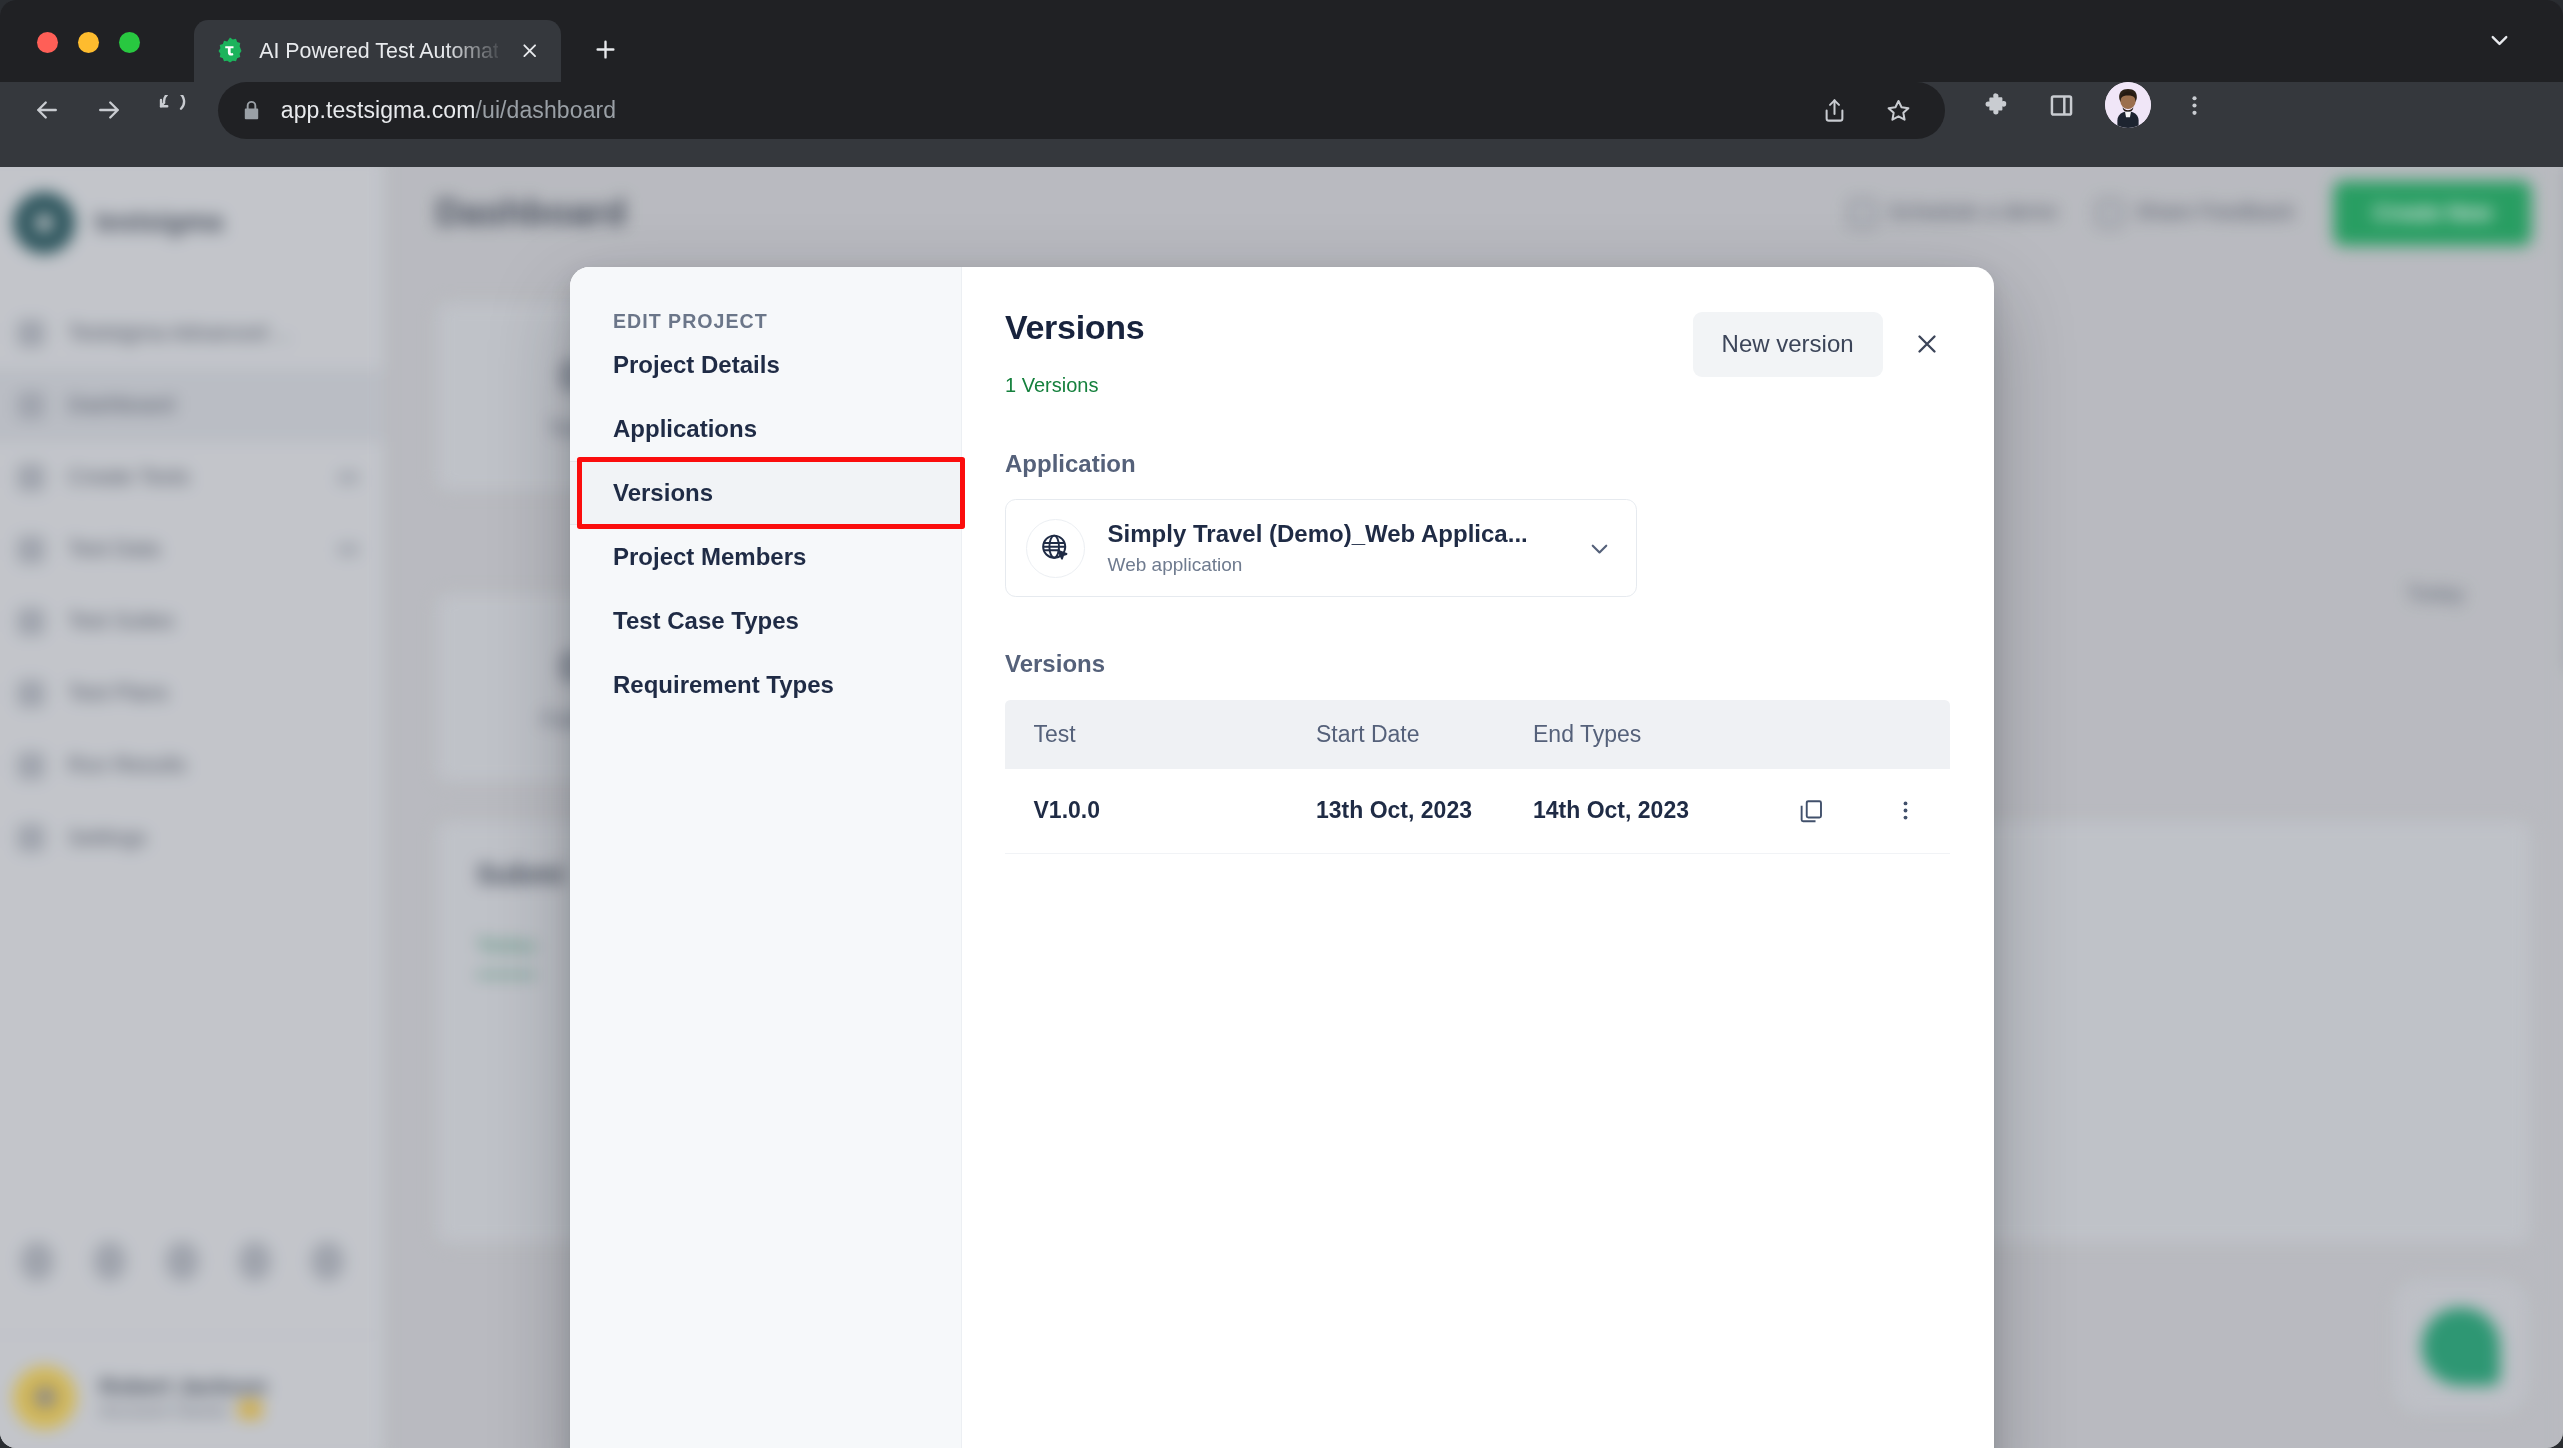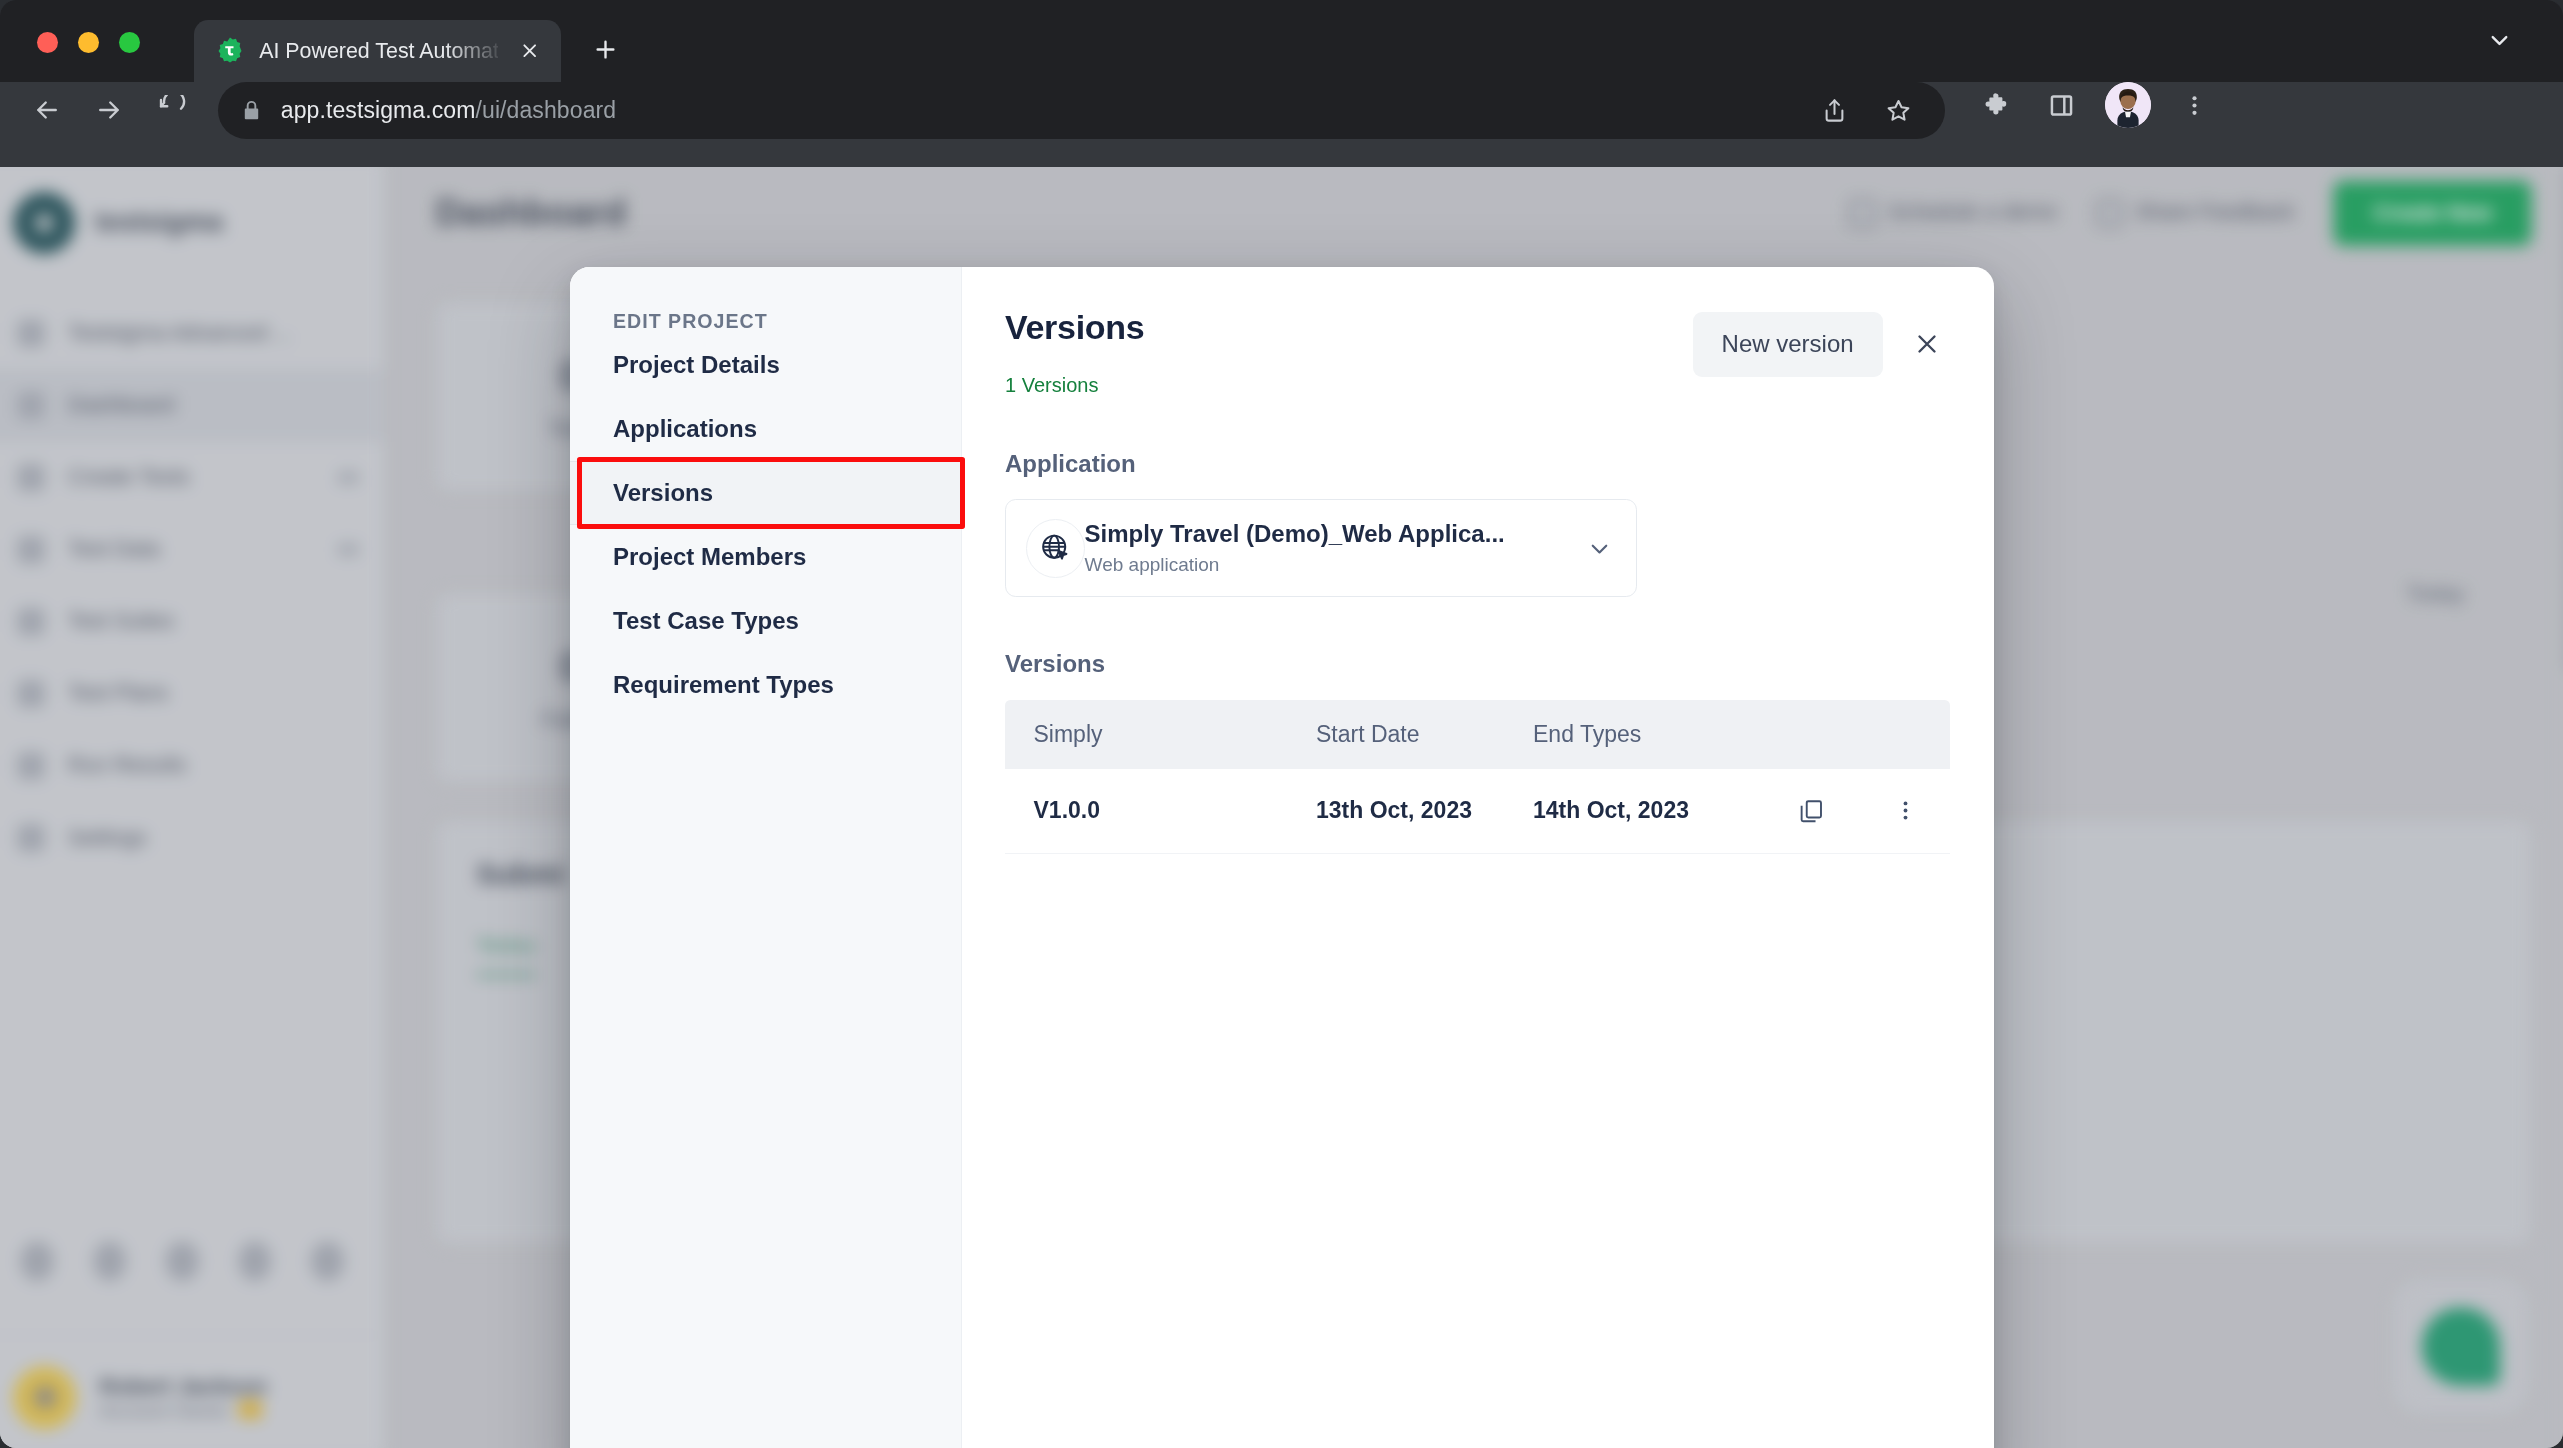--- a/index.html
+++ b/index.html
@@ -263,21 +263,21 @@
   .btn-close {
     width:46px;height:46px;background:none;border:none;cursor:pointer;
     display:flex;align-items:center;justify-content:center;color:#3c4559;
   }
 
   .section-label { font-size:24px; font-weight:700; color:#55617a; margin:53px 0 21.4px; }
 
   .app-select {
     width:632px; height:98px;
     border:0.9px solid #e6eaef; border-radius:10.7px;
-    display:flex; align-items:center; 
+    display:flex; align-items:center; gap:23px;
     padding:0 23px 0 19.6px;
     cursor:pointer; background:#fff;
   }
   .app-avatar {
     width:59px;height:59px;border-radius:50%;
     border:0.9px solid #eceff3;
     display:flex;align-items:center;justify-content:center;flex:none;
     color:#1f2b45;
   }
   .app-texts { display:flex; flex-direction:column; gap:6.2px; min-width:0;}
@@ -578,21 +578,21 @@
             <svg width="27" height="27" viewBox="0 0 24 24" fill="none" stroke="currentColor" stroke-width="1.9" stroke-linecap="round" stroke-linejoin="round">
               <path d="M6 9.5l6 6 6-6"></path>
             </svg>
           </span>
         </div>
 
         <div class="section-label">Versions</div>
 
         <div class="vtable">
           <div class="vt-head">
-            <div class="c-title">Simply</div>
+            <div class="c-title">Test</div>
             <div class="c-start">Start Date</div>
             <div class="c-end">End Types</div>
             <div class="c-act"></div>
           </div>
 
           <div class="vt-row">
             <div class="c-title">V1.0.0</div>
             <div class="c-start">13th Oct, 2023</div>
             <div class="c-end">14th Oct, 2023</div>
             <div class="c-act">

